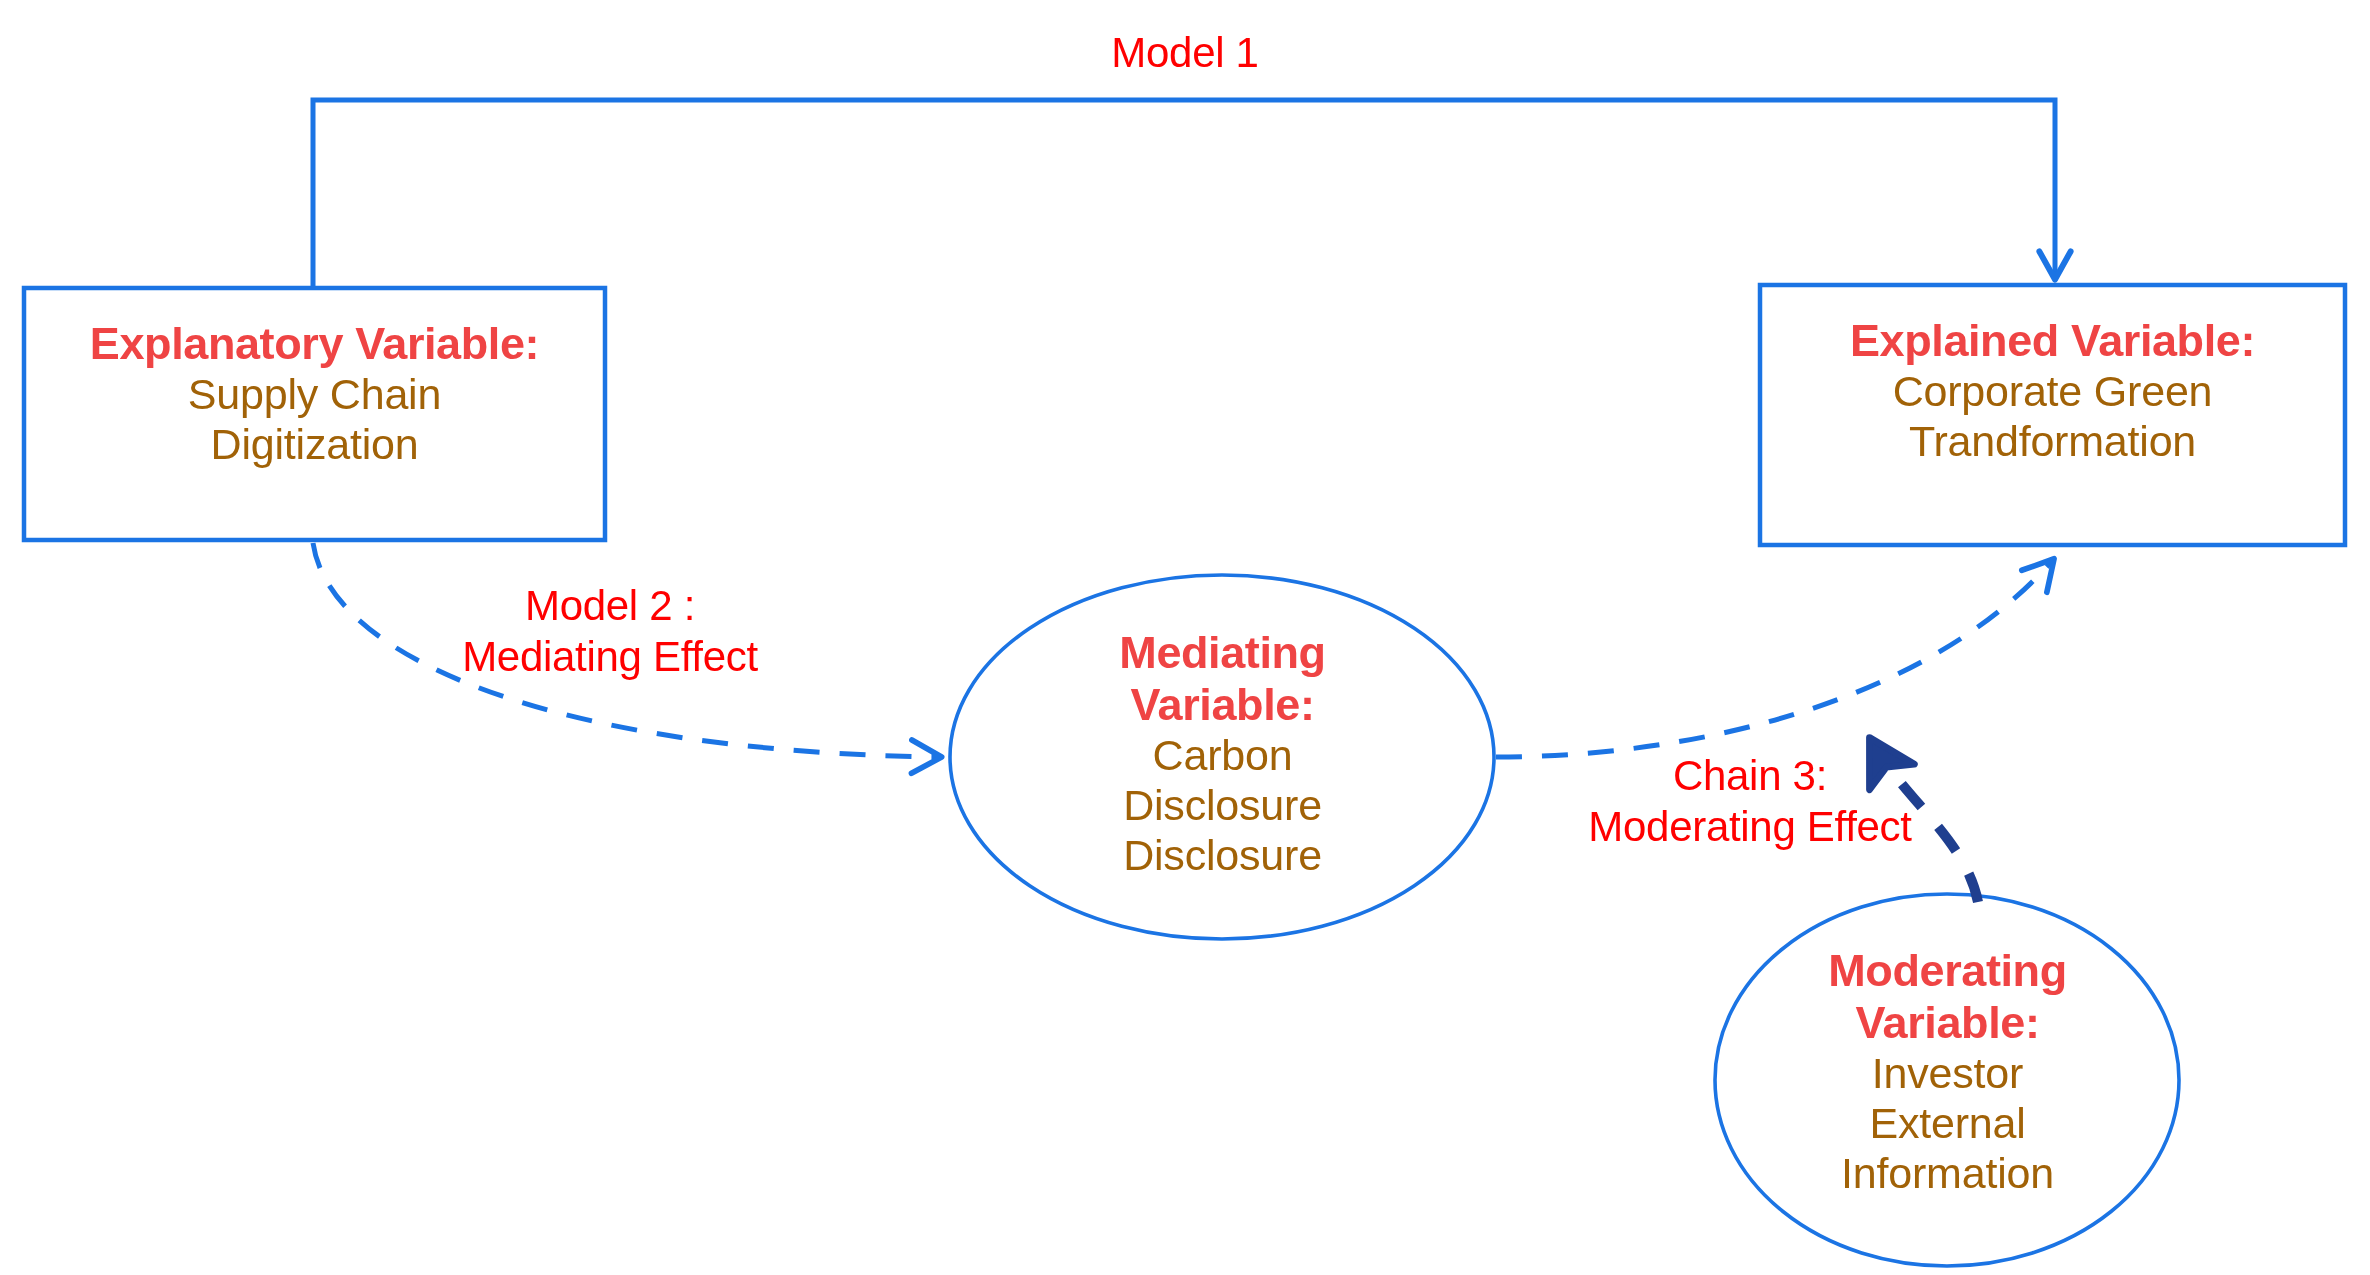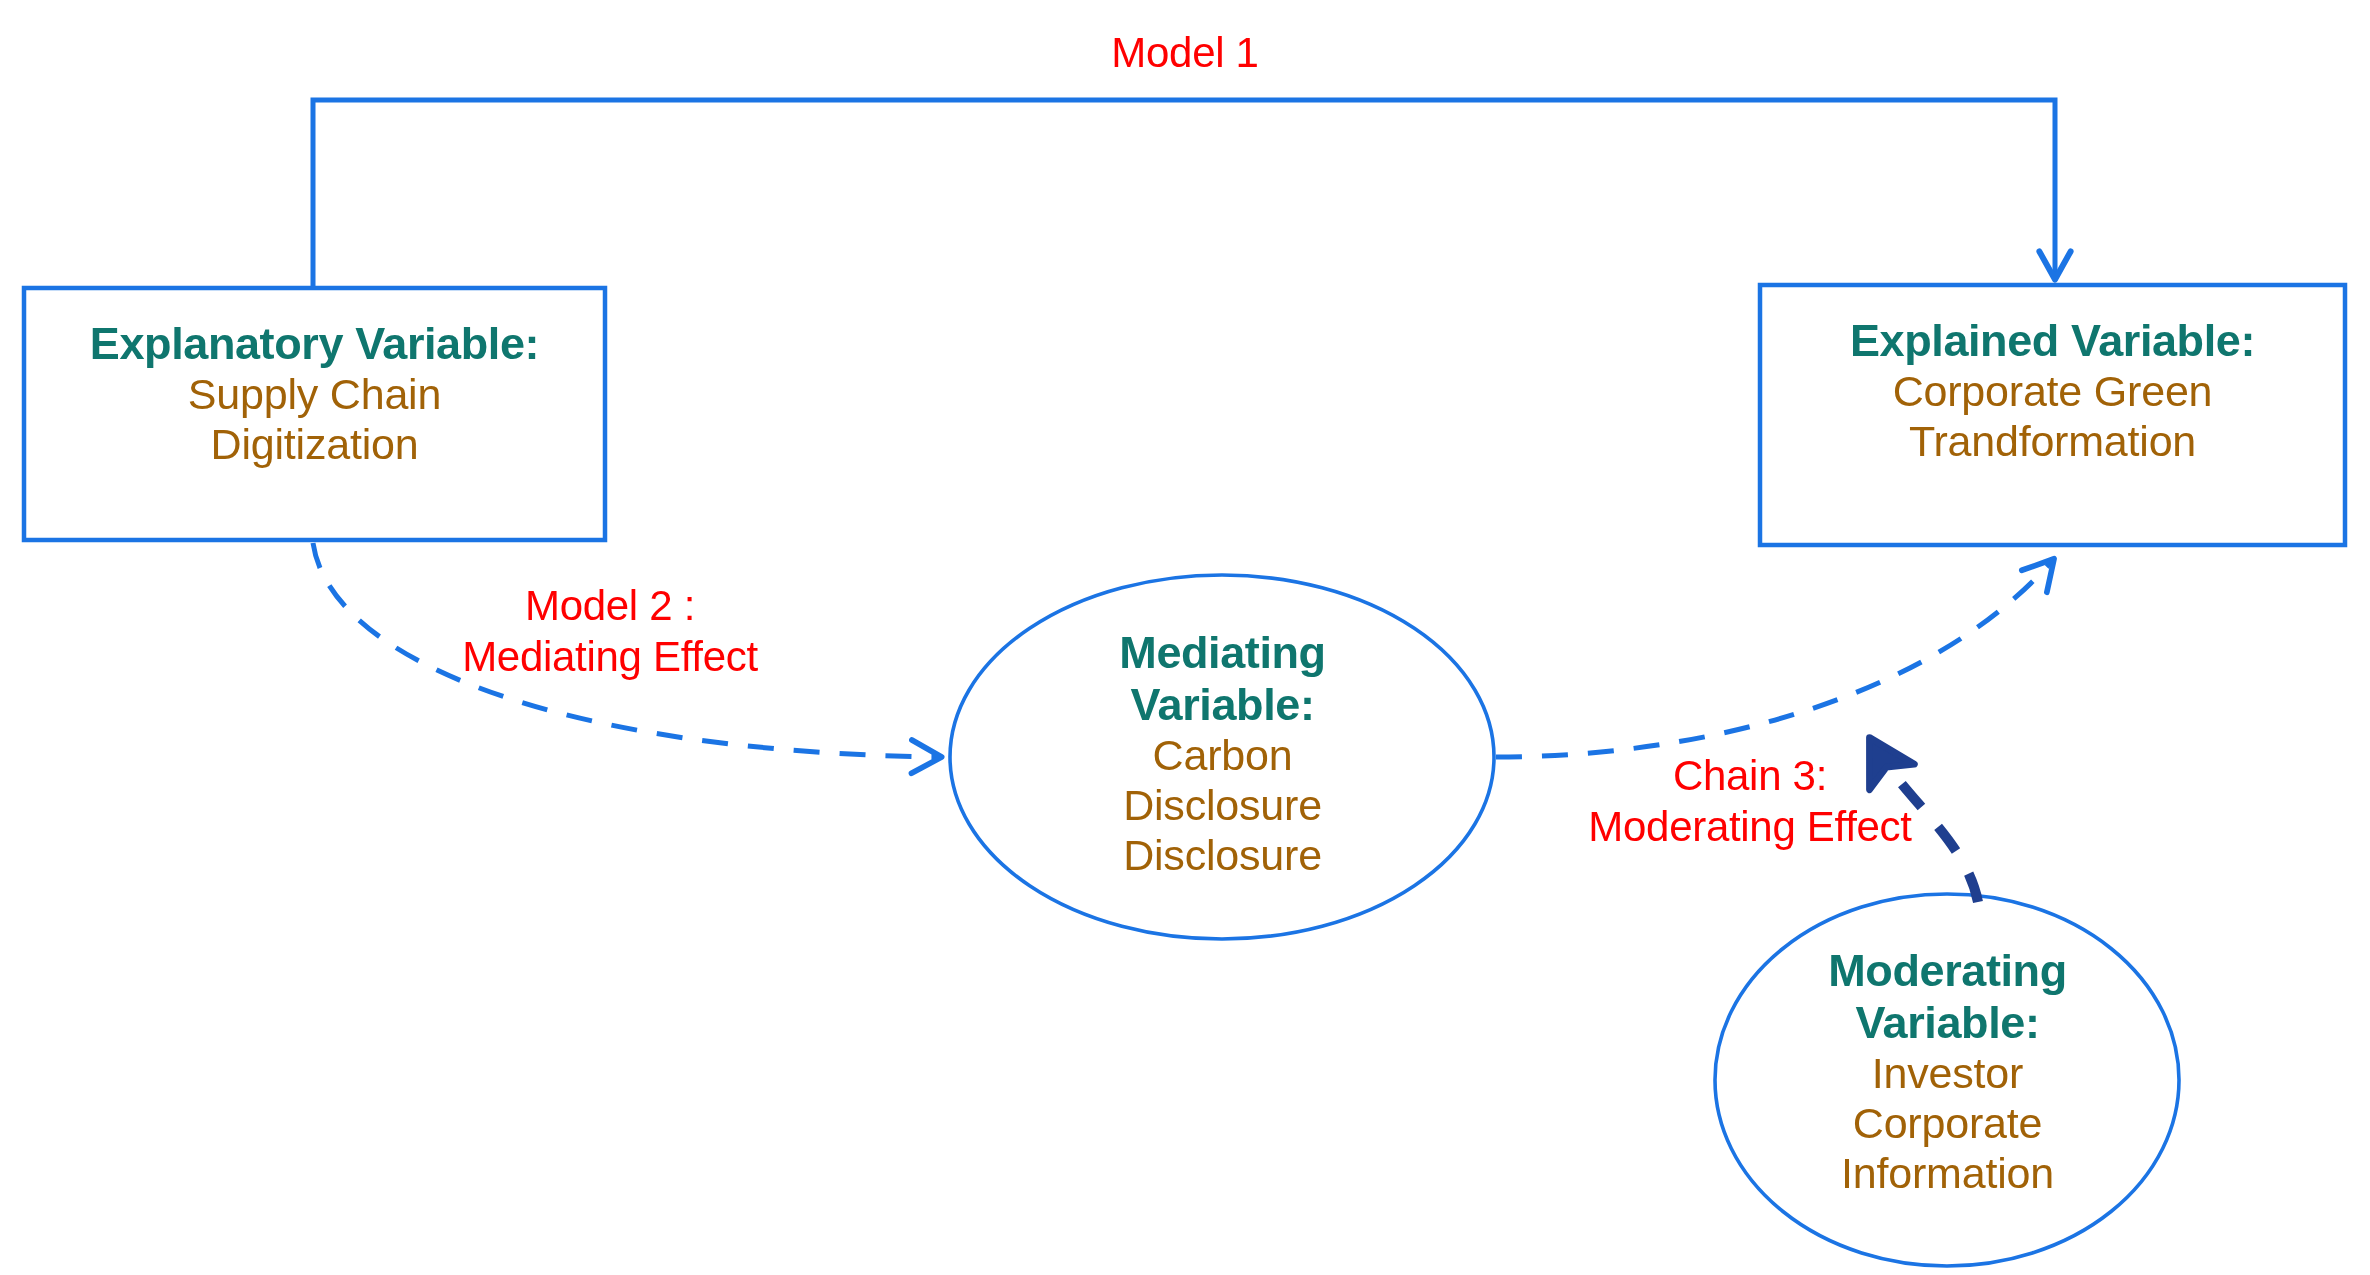--- a/index.html
+++ b/index.html
@@ -29,21 +29,21 @@
   }
   .node-label {
     position: absolute;
     text-align: center;
     line-height: 1.16;
     pointer-events: none;
     -webkit-font-smoothing: antialiased;
   }
   .title-line {
     font-weight: bold;
-    color: #0f766e;
+    color: #ef4444;
     font-size: 45px;
     letter-spacing: -0.4px;
     display: block;
   }
   .body-line {
     color: #a16207;
     font-size: 43px;
     font-weight: 400;
     letter-spacing: -0.2px;
     display: block;
@@ -124,21 +124,21 @@
     <span class="title-line">Variable:</span>
     <span class="body-line">Carbon</span>
     <span class="body-line">Disclosure</span>
     <span class="body-line">Disclosure</span>
   </div>
 
   <div class="node-label" id="moderating-text">
     <span class="title-line">Moderating</span>
     <span class="title-line">Variable:</span>
     <span class="body-line">Investor</span>
-    <span class="body-line">Corporate</span>
+    <span class="body-line">External</span>
     <span class="body-line">Information</span>
   </div>
 
   <div class="edge-label" id="model1-label">
     <span>Model 1</span>
   </div>
 
   <div class="edge-label" id="model2-label">
     <span>Model 2 :</span>
     <span>Mediating Effect</span>

